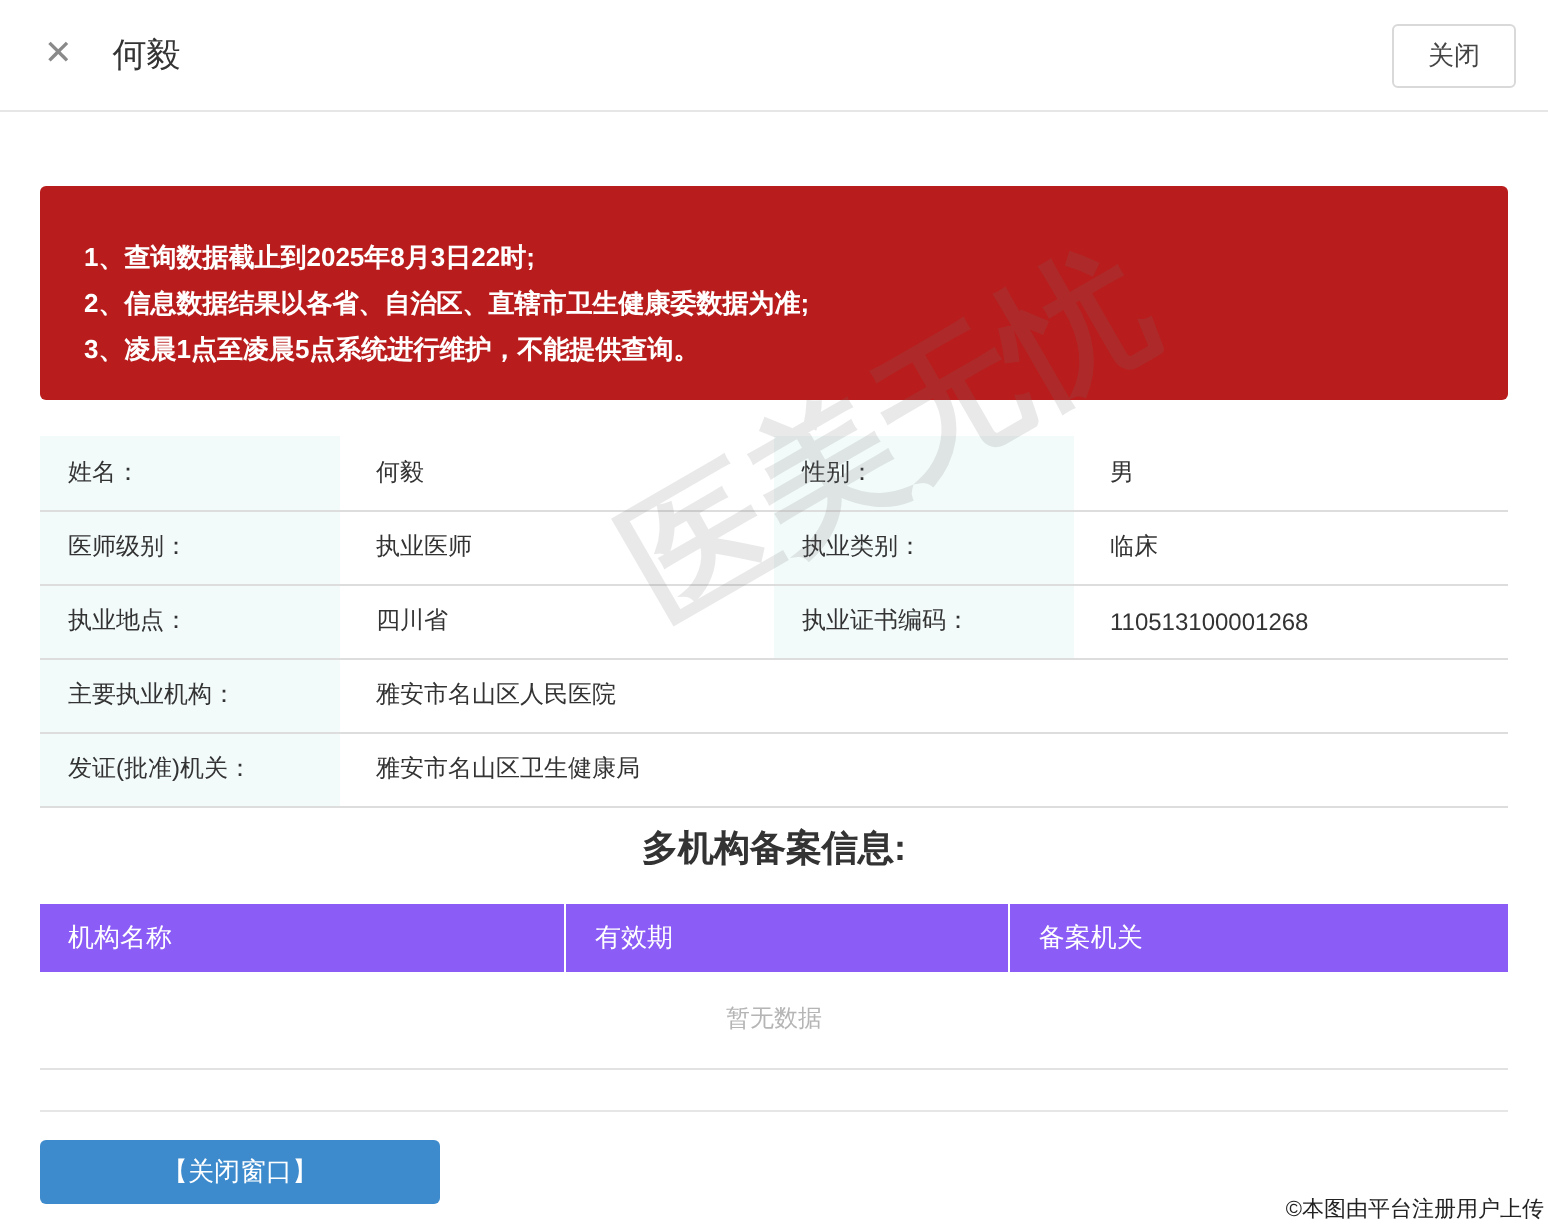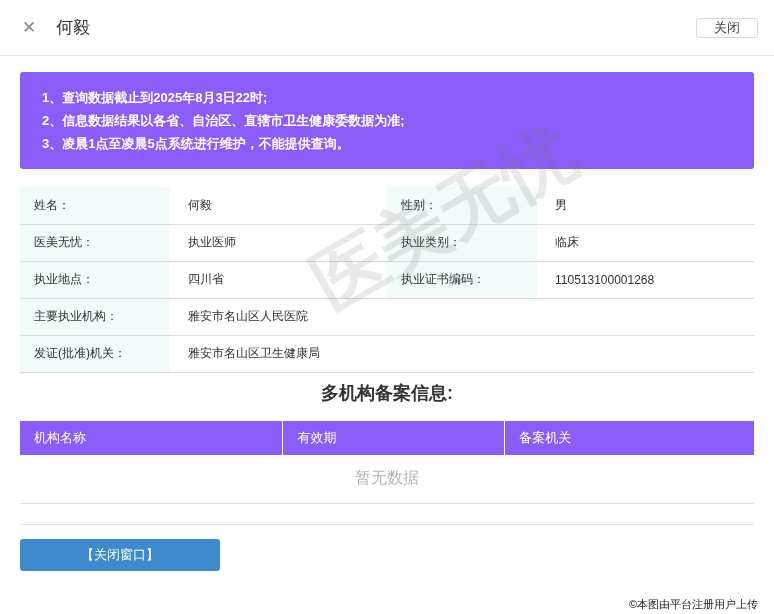--- a/index.html
+++ b/index.html
@@ -36,44 +36,45 @@
   }
   .title-text {
     margin-left: 20px;
     font-size: 17px;
     color: #333333;
     font-weight: normal;
   }
   .titlebar-spacer { flex: 1; }
   .close-btn {
     min-width: 62px;
-    height: 20px;
+    height: 32px;
     border: 1px solid #d9d9d9;
     background: #ffffff;
     border-radius: 3px;
     font-size: 13px;
     color: #444444;
     cursor: pointer;
     font-family: "Liberation Sans", sans-serif;
     padding: 0 12px;
   }
 
   
   .content {
     padding: 16px 20px 0 20px;
     box-sizing: border-box;
     position: relative;
     z-index: 2;
   }
   .notice {
-    background: #8b5cf6;
+    background: #b91c1c;
     color: #ffffff;
     border-radius: 3px;
-    padding: 14px 18px 14px 22px;
+    padding: 24px 18px 14px 22px;
     box-sizing: border-box;
+    margin-top: 21px;
   }
   .notice-line {
     font-size: 13px;
     line-height: 23px;
     font-weight: bold;
   }
 
   
   .info-table {
     width: 100%;
@@ -122,21 +123,21 @@
     font-size: 13px;
     text-align: left;
     height: 34px;
     padding: 0 0 0 14px;
     border-right: 1px solid #ffffff;
   }
   .rec-table th:last-child { border-right: none; }
   .rec-table td.empty-cell {
     text-align: center;
     color: #b5b5b5;
-    font-size: 16px;
+    font-size: 12px;
     height: 46px;
     border-bottom: 1px solid #e2e2e2;
   }
 
   
   .footer {
     margin-top: 20px;
     border-top: 1px solid #e6e6e6;
     padding-top: 14px;
     display: flex;
@@ -163,21 +164,21 @@
     color: rgba(120,120,120,0.16);
     font-weight: bold;
     transform: rotate(-30deg);
     pointer-events: none;
     white-space: nowrap;
     z-index: 5;
     font-family: "DejaVu Sans", sans-serif;
   }
   .corner-mark {
     position: absolute;
-    right: 16px;
+    right: 2px;
     bottom: 2px;
     font-size: 11px;
     color: #222222;
     z-index: 6;
     font-family: "Liberation Sans", sans-serif;
   }
 </style>
 </head>
 <body>
 
@@ -198,21 +199,21 @@
 
   <table class="info-table">
     <tbody>
       <tr>
         <td class="lbl">姓名：</td>
         <td class="val">何毅</td>
         <td class="lbl">性别：</td>
         <td class="val">男</td>
       </tr>
       <tr>
-        <td class="lbl">医美无忧：</td>
+        <td class="lbl">医师级别：</td>
         <td class="val">执业医师</td>
         <td class="lbl">执业类别：</td>
         <td class="val">临床</td>
       </tr>
       <tr>
         <td class="lbl">执业地点：</td>
         <td class="val">四川省</td>
         <td class="lbl">执业证书编码：</td>
         <td class="val">110513100001268</td>
       </tr>

